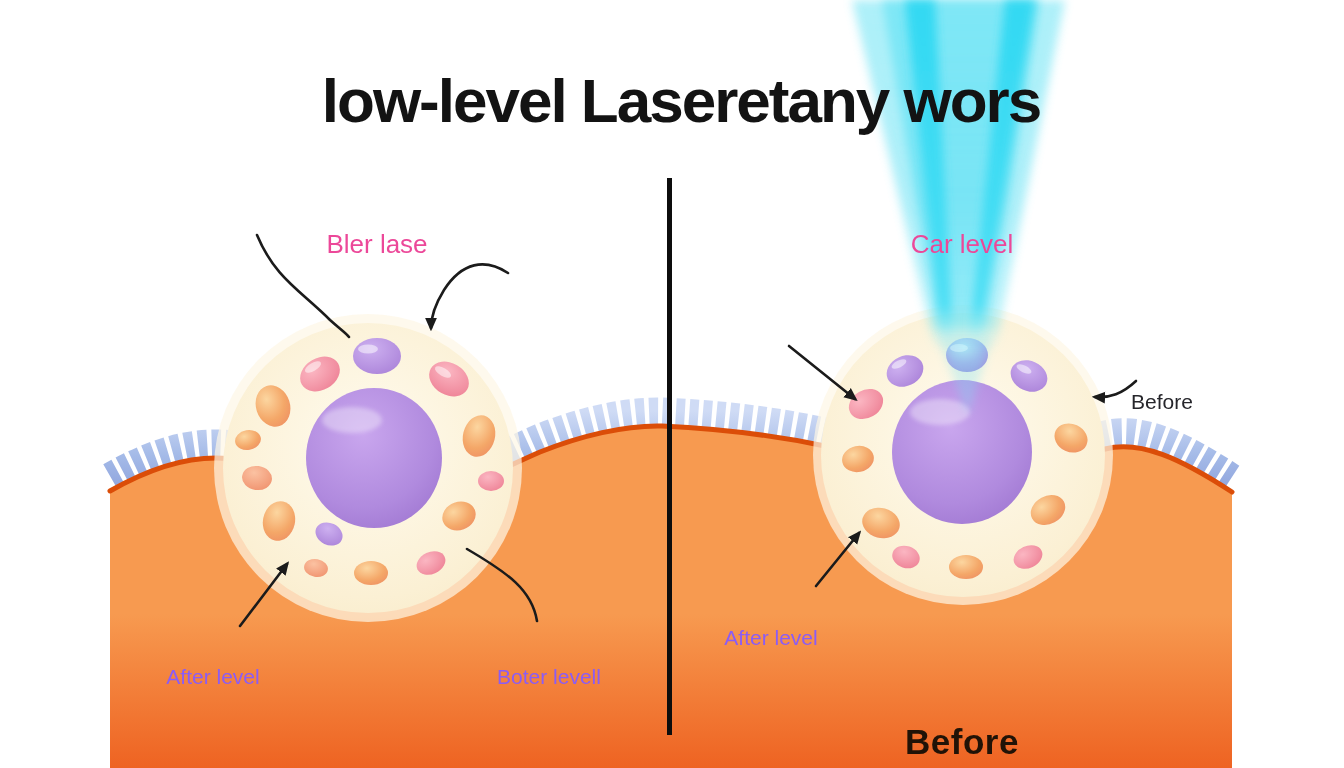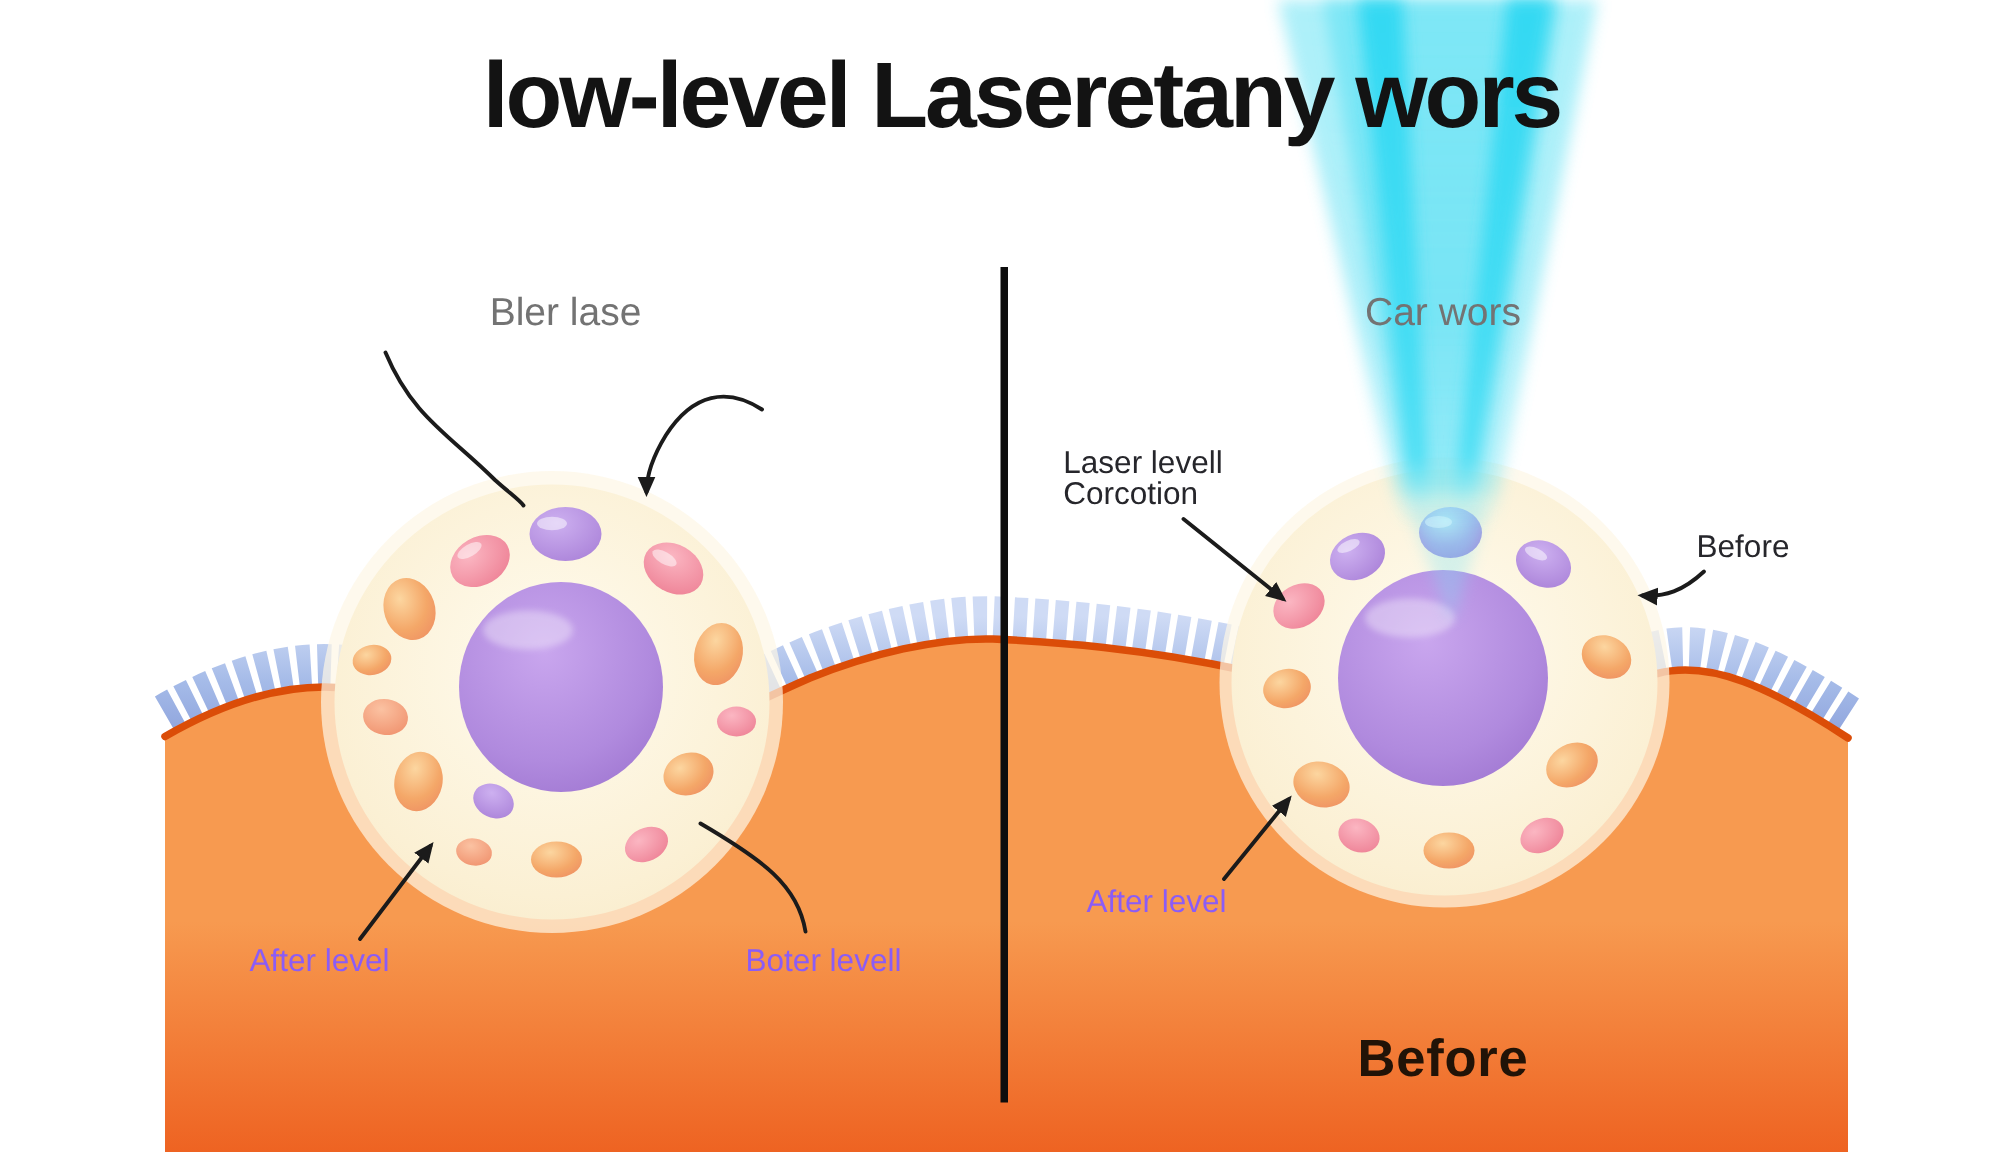--- a/index.html
+++ b/index.html
@@ -5,26 +5,26 @@
   html,body{margin:0;padding:0;}
   body{
     width:1344px;height:768px;position:relative;overflow:hidden;
     background:#ffffff;
     font-family:"Liberation Sans", sans-serif;
   }
   .stage{position:absolute;inset:0;}
   svg.art{position:absolute;left:0;top:0;}
   .lbl{
     position:absolute;transform:translate(-50%,-50%);
-    white-space:nowrap;color:#26262b;
+    white-space:nowrap;color:#26262b;text-align:center;margin-top:36px;
   }
   .lbl-title{
     font-size:62px;font-weight:bold;letter-spacing:-2px;color:#131313;
   }
-  .lbl-callout{font-size:26px;color:#737373;}
+  .lbl-callout{font-size:26px;color:#ec4899;}
   .lbl-callout-sm{font-size:21px;color:#26262b;line-height:21px;}
   .lbl-on-skin{font-size:21px;color:#8b5cf6;}
   .lbl-panel{font-size:35px;font-weight:bold;color:#211307;letter-spacing:0.5px;}
 </style>
 </head>
 <body>
 
 <div class="stage">
 
 <svg class="art" width="1344" height="768" viewBox="0 0 1344 768">
@@ -168,26 +168,22 @@
     <path d="M789,346 L855,399" marker-end="url(#ah)"></path>
     <path d="M1136,381 C1122,394 1110,398 1095,397" marker-end="url(#ah)"></path>
     <path d="M816,586 L859,533" marker-end="url(#ah)"></path>
   </g>
 </svg>
 
   <div class="lbl lbl-title" style="left:681px;top:64px;">low-level Laseretany wors</div>
 
   <div class="lbl lbl-callout" style="left:377px;top:208px;">Bler lase</div>
 
-  <div class="lbl lbl-callout" style="left:962px;top:208px;">Car wors</div>
+  <div class="lbl lbl-callout" style="left:962px;top:208px;">Car level</div>
 
-  <div class="lbl lbl-callout-sm" style="left:762px;top:319px;">
-    <div>Laser levell</div>
-    <div>Corcotion</div>
-  </div>
 
   <div class="lbl lbl-callout-sm" style="left:1162px;top:365px;">Before</div>
 
   <div class="lbl lbl-on-skin" style="left:213px;top:641px;">After level</div>
 
   <div class="lbl lbl-on-skin" style="left:549px;top:641px;">Boter levell</div>
 
   <div class="lbl lbl-on-skin" style="left:771px;top:602px;">After level</div>
 
 

